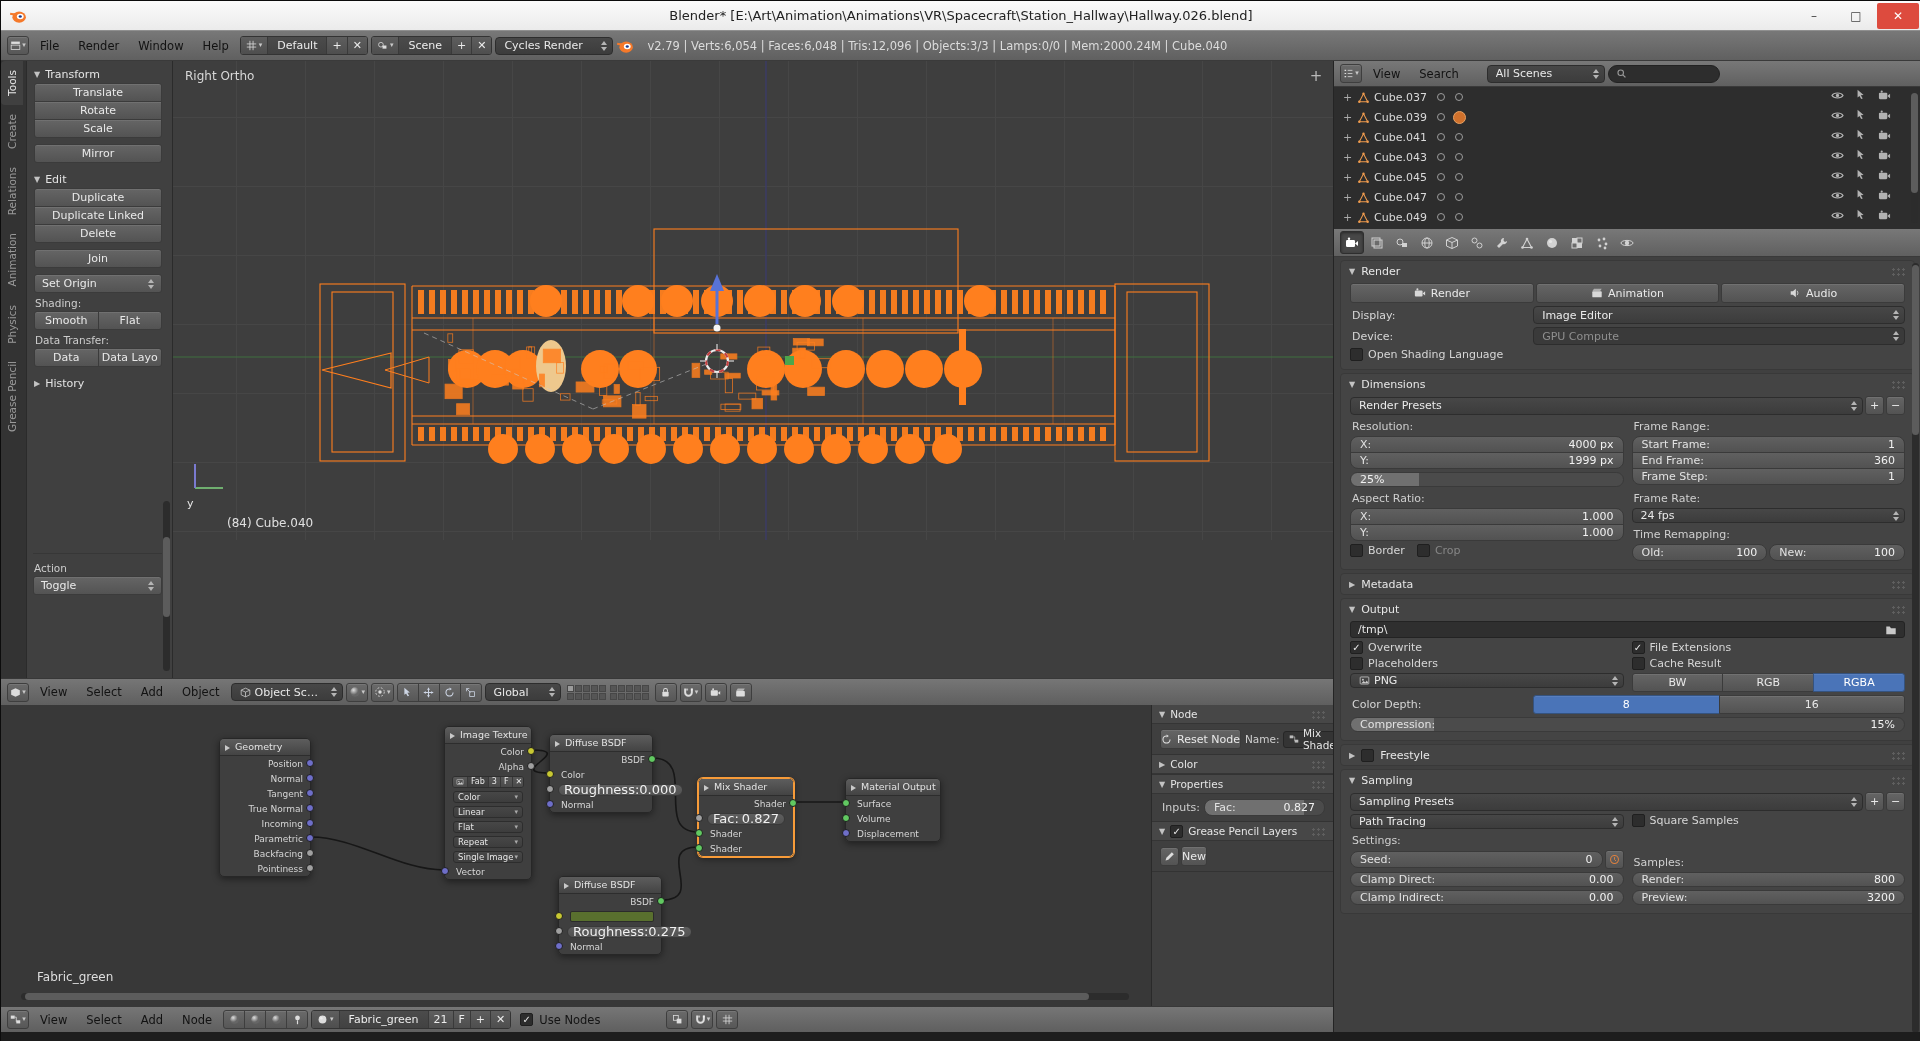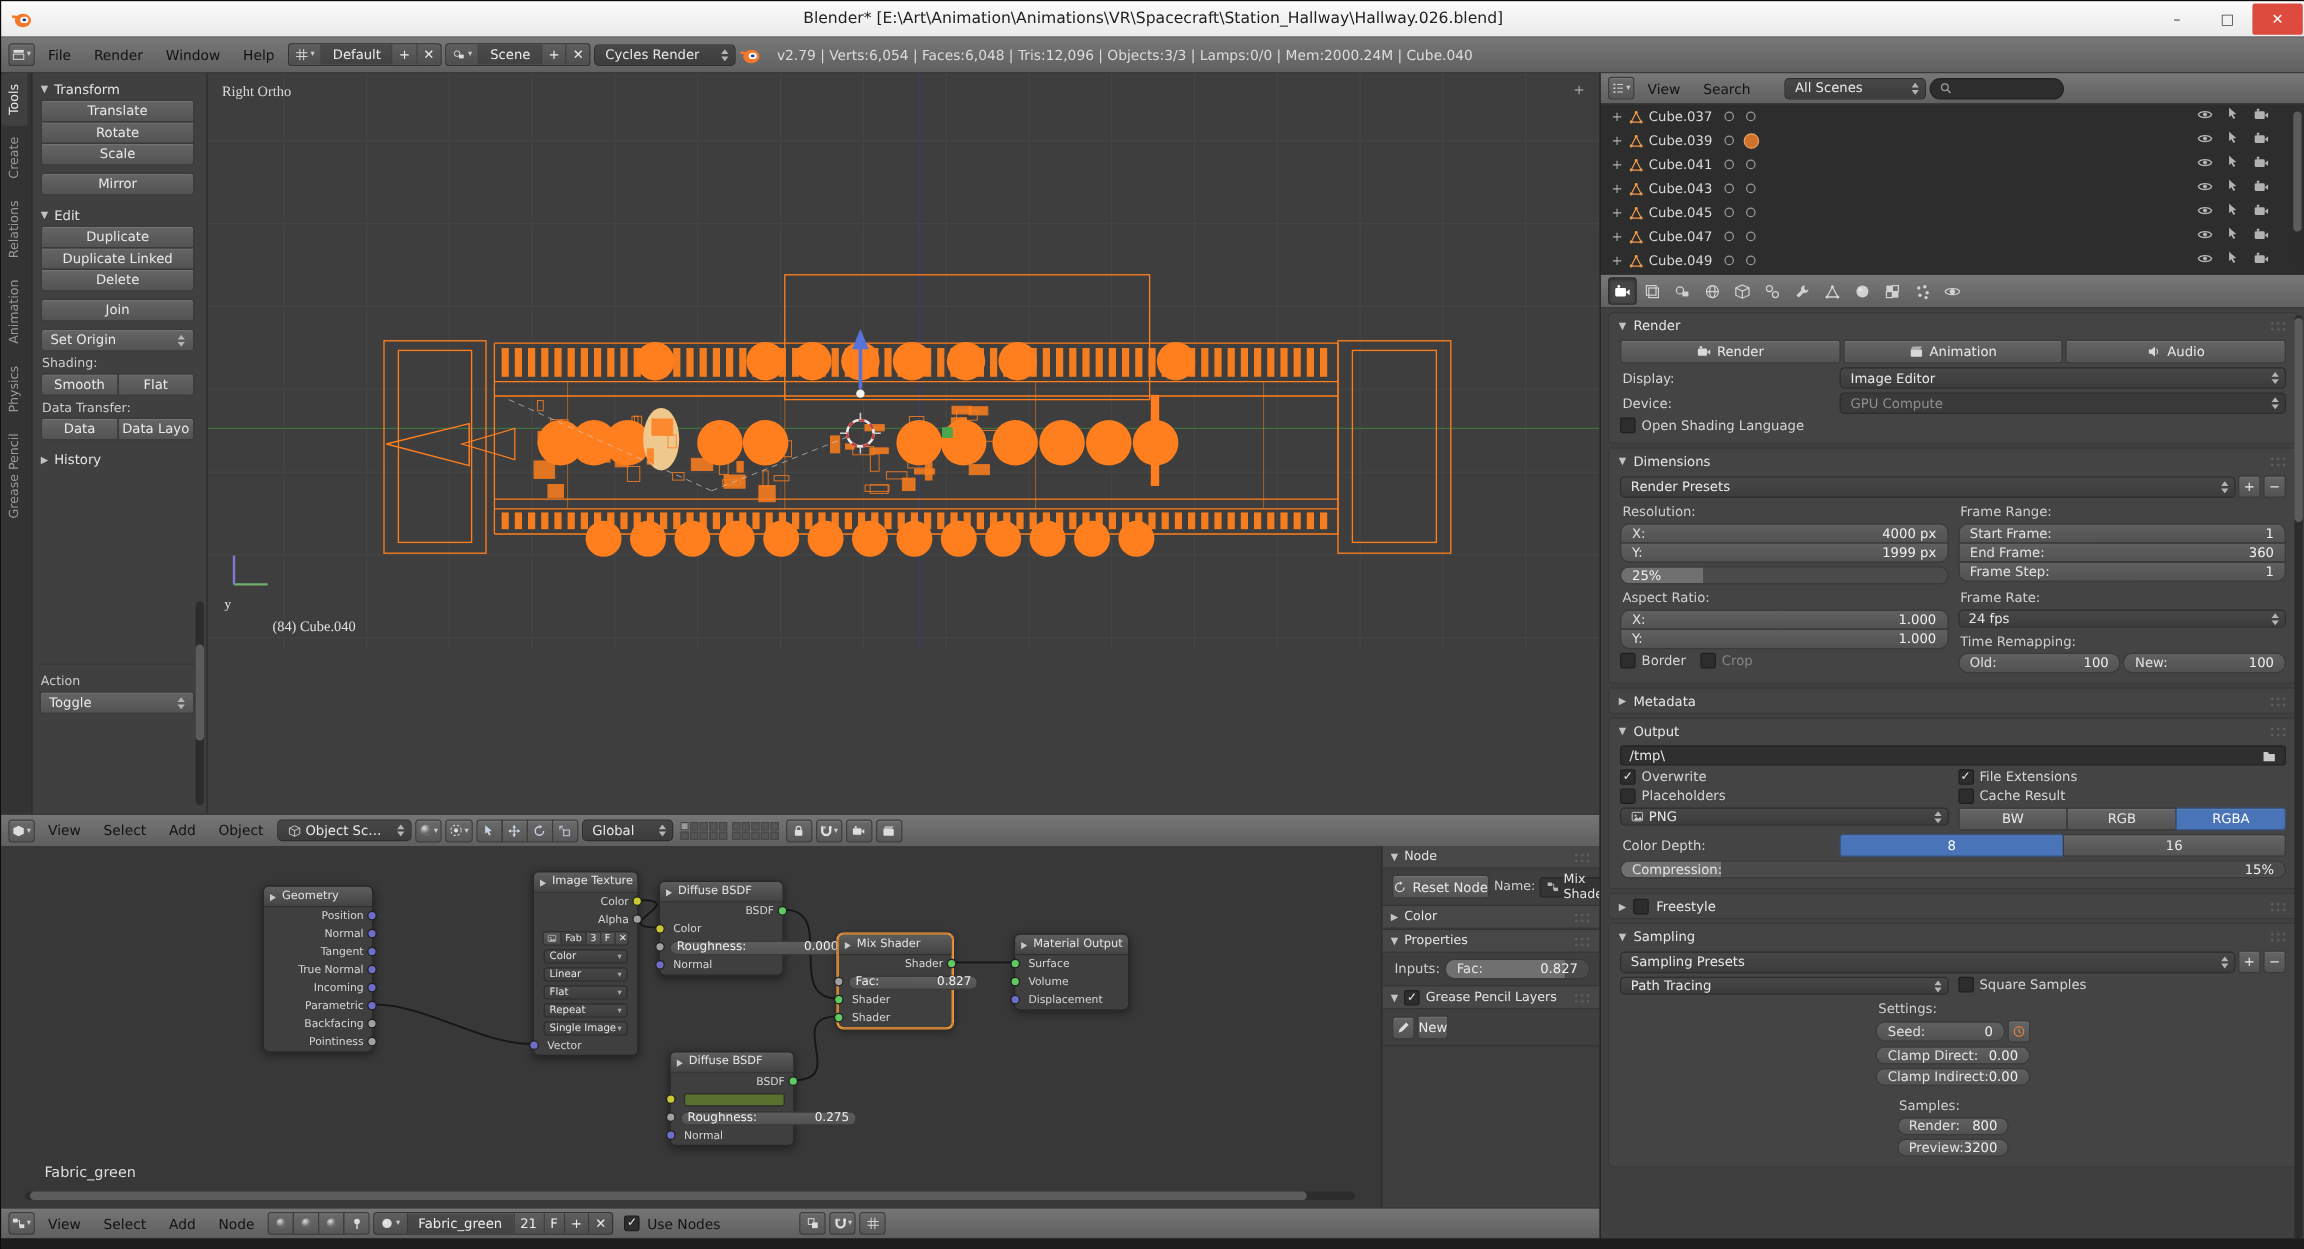--- a/index.html
+++ b/index.html
@@ -50,21 +50,21 @@
   .scrollv i{display:block;width:100%;border-radius:4px;background:#5c5c5c;}
   .scrollh{position:absolute;height:7px;border-radius:4px;background:#2c2c2c;}
   .scrollh i{display:block;height:100%;border-radius:4px;background:#5c5c5c;}
 
   
   #infobar{position:absolute;left:0;top:30px;width:1920px;height:30px;}
   #infobar .stats{margin-left:10px;color:#dcdcdc;font-size:11.5px;white-space:nowrap;}
 
   
   .view3d{position:absolute;left:0;top:60px;width:1332px;height:644px;background:#3e3e3e;}
-  .vp{position:absolute;left:172px;top:0;width:1160px;height:479px;overflow:hidden;background-color:#3e3e3e;background-image:linear-gradient(#464646 1px,transparent 1px),linear-gradient(90deg,#464646 1px,transparent 1px);background-size:69px 69px;background-position:-6px -13px;font-family:Liberation Serif, serif;}
+  .vp{position:absolute;left:172px;top:0;width:1160px;height:479px;overflow:hidden;background-color:#3e3e3e;background-image:linear-gradient(#464646 1px,transparent 1px),linear-gradient(90deg,#464646 1px,transparent 1px);background-size:69px 69px;background-position:-6px -13px;}
   .vp-label{position:absolute;left:12px;top:8px;color:#d8d8d8;font-size:12px;}
   .vp-status{position:absolute;left:54px;bottom:10px;color:#e0e0e0;font-size:12px;}
   .vp-plus{position:absolute;right:8px;top:6px;width:18px;height:18px;color:#b9b9b9;font-size:15px;line-height:18px;text-align:center;}
   .vp-axis{position:absolute;left:12px;bottom:34px;}
   .vp-axis .ylab{position:absolute;left:2px;bottom:-4px;color:#e8e8e8;font-size:11px;}
   .vp-header{position:absolute;left:0;bottom:0;width:100%;height:27px;background:linear-gradient(#767676,#5f5f5f);border-top:1px solid #383838;display:flex;align-items:center;gap:3px;padding:0 6px;font-size:11.5px;color:#161616;}
   .layers{display:flex;gap:4px;margin:0 3px;}
   .lgroup{display:grid;grid-template-columns:repeat(5,7px);grid-auto-rows:7px;gap:1px;}
   .lcell{background:#555;border:1px solid #474747;}
   .lcell.on{background:#9b9b9b;}
@@ -96,21 +96,21 @@
   .node{position:absolute;z-index:2;background:rgba(63,63,63,.96);border:1px solid #272727;border-radius:5px;font-size:9px;color:#d6d6d6;box-shadow:0 2px 7px rgba(0,0,0,.45);}
   .node.sel{border-color:#f79b39;box-shadow:0 0 0 1px #f79b39,0 2px 7px rgba(0,0,0,.45);}
   .node-title{height:17px;line-height:16px;padding:0 6px 0 15px;background:linear-gradient(rgba(255,255,255,.09),rgba(0,0,0,.12)),#4d4d4d;border-radius:4px 4px 0 0;border-bottom:1px solid #2d2d2d;position:relative;font-size:9.5px;color:#e3e3e3;white-space:nowrap;overflow:hidden;}
   .node-title::before{content:"";position:absolute;left:5px;top:6px;border-top:3px solid transparent;border-bottom:3px solid transparent;border-left:5px solid #c9c9c9;}
   .nrow{height:15px;display:flex;align-items:center;position:relative;padding:0 7px;}
   .nrow.out{justify-content:flex-end;}
   .nlab{white-space:nowrap;}
   .sock{position:absolute;width:8px;height:8px;border-radius:50%;border:1px solid #1e1e1e;top:3px;}
   .sock.l{left:-4px;}
   .sock.r{right:-4px;}
-  .nfield{flex:1;height:12px;margin:0 1px;background:linear-gradient(#5e5e5e,#525252);border:1px solid #393939;border-radius:6px;display:flex;justify-content:space-between;align-items:center;padding:0 5px;font-size:10px;color:#f0f0f0;gap:48px;}
+  .nfield{flex:1;height:12px;margin:0 1px;background:linear-gradient(#5e5e5e,#525252);border:1px solid #393939;border-radius:6px;display:flex;justify-content:space-between;align-items:center;padding:0 5px;font-size:13px;color:#f0f0f0;}
   .nmenu{flex:1;height:12px;margin:0 1px;background:linear-gradient(#474747,#3d3d3d);border:1px solid #2d2d2d;border-radius:3px;display:flex;justify-content:space-between;align-items:center;padding:0 4px;font-size:8.5px;color:#e6e6e6;}
   .nmarr{font-size:7px;color:#aaa;}
   .nid{flex:1;display:flex;height:12px;border:1px solid #2f2f2f;border-radius:3px;overflow:hidden;font-size:8px;}
   .nid-seg{display:flex;align-items:center;padding:0 3px;background:linear-gradient(#585858,#4a4a4a);border-left:1px solid #383838;color:#e8e8e8;}
   .nid-seg:first-child{border-left:none;}
   .nid-name{flex:1;background:linear-gradient(#464646,#3e3e3e);}
   .nswatch{flex:1;height:11px;margin-left:4px;border-radius:2px;border:1px solid #2b2b2b;}
 
   .node-sidebar{position:absolute;left:1150px;top:0;width:182px;height:301px;background:#3f3f3f;border-left:1px solid #2a2a2a;overflow:hidden;}
   .sb-head{height:19px;display:flex;align-items:center;gap:5px;padding:0 7px;font-size:10.5px;color:#e4e4e4;background:#474747;border-bottom:1px solid #353535;}
@@ -1772,21 +1772,21 @@
                   </span>
                 </div>
               </div>
               <div class="col">
                 <div class="prow">
                   <span class="chk"></span>
                   <span class="clab">Square Samples</span>
                 </div>
               </div>
             </div>
-            <div class="prow gap8" style="align-items: center; flex-direction: column;">
+            <div class="prow gap8" style="align-items: flex-end;">
               <div class="col">
                 <div class="plabel-sm">Settings:</div>
                 <div class="prow gap2">
                   <div class="pill">
                     <span class="plab">Seed:</span>
                     <span>0</span>
                   </div>
                   <div class="btn sq">
                     <span class="ic" style="height: 11px; width: 11px; color: rgb(224, 129, 63);">
                       <svg viewBox="0 0 14 14">

